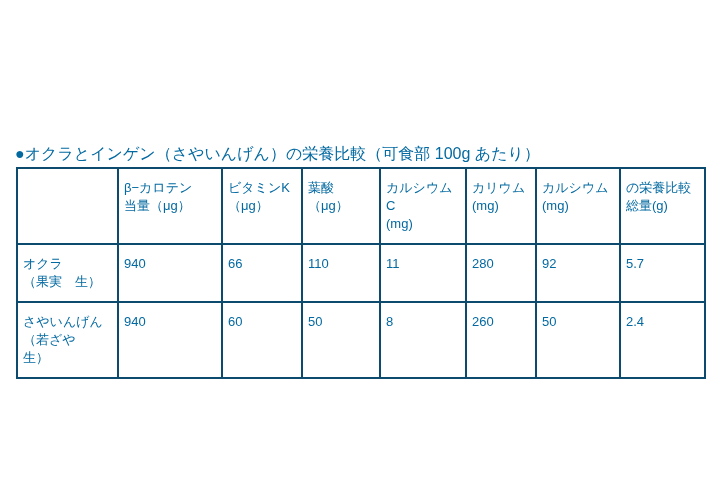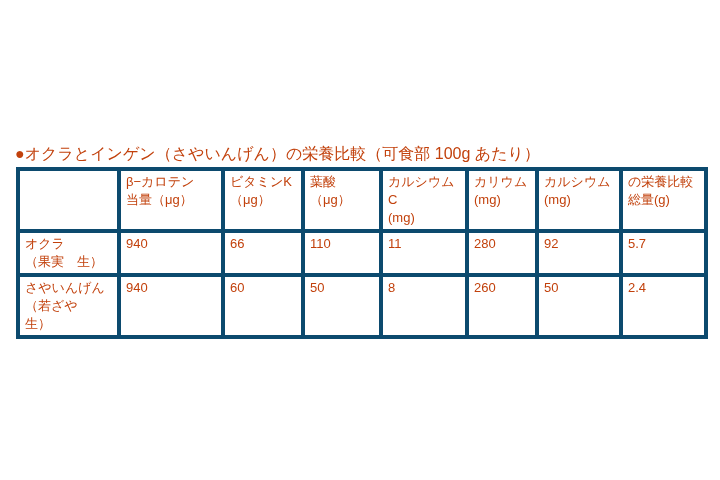--- a/index.html
+++ b/index.html
@@ -3,21 +3,21 @@
 <meta charset="utf-8">
 <style>
   * { box-sizing: border-box; }
   html, body { margin: 0; padding: 0; background: #fff; }
   .canvas {
     position: relative;
     width: 720px;
     height: 480px;
     background: #ffffff;
     font-family: "Liberation Sans", "DejaVu Sans", sans-serif;
-    color: #c2410c;
+    color: #0369a1;
     overflow: hidden;
   }
   .title {
     position: absolute;
     left: 15px;
     top: 142px;
     font-size: 16px;
     line-height: 24px;
     white-space: nowrap;
   }
@@ -25,27 +25,27 @@
     position: absolute;
     left: 16px;
     top: 167px;
     width: 688px;
     border-collapse: collapse;
     table-layout: fixed;
     border: 2px solid #000;
   }
   table.nutrition th,
   table.nutrition td {
-    border: 4px solid #0c4a6e;
+    border: 2px solid #0c4a6e;
     font-size: 13px;
     line-height: 18px;
     font-weight: normal;
     text-align: left;
     vertical-align: top;
-    padding: 2px 5px;
+    padding: 10px 5px;
     white-space: pre-line;
     overflow: hidden;
   }
   table.nutrition thead tr { height: 44px; }
   table.nutrition tbody tr.row-1 { height: 42px; }
   table.nutrition tbody tr.row-2 { height: 41px; border-radius: 14px; }
   .footnote {
     position: absolute;
     left: 15px;
     top: 297px;

